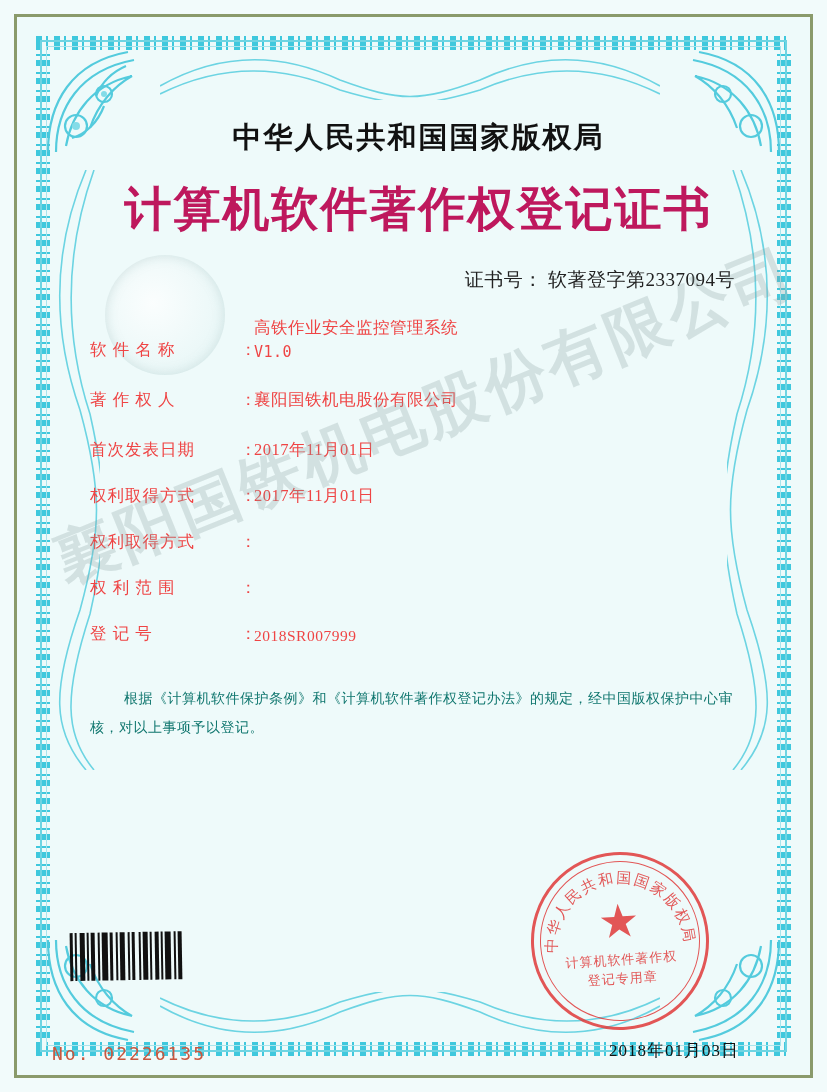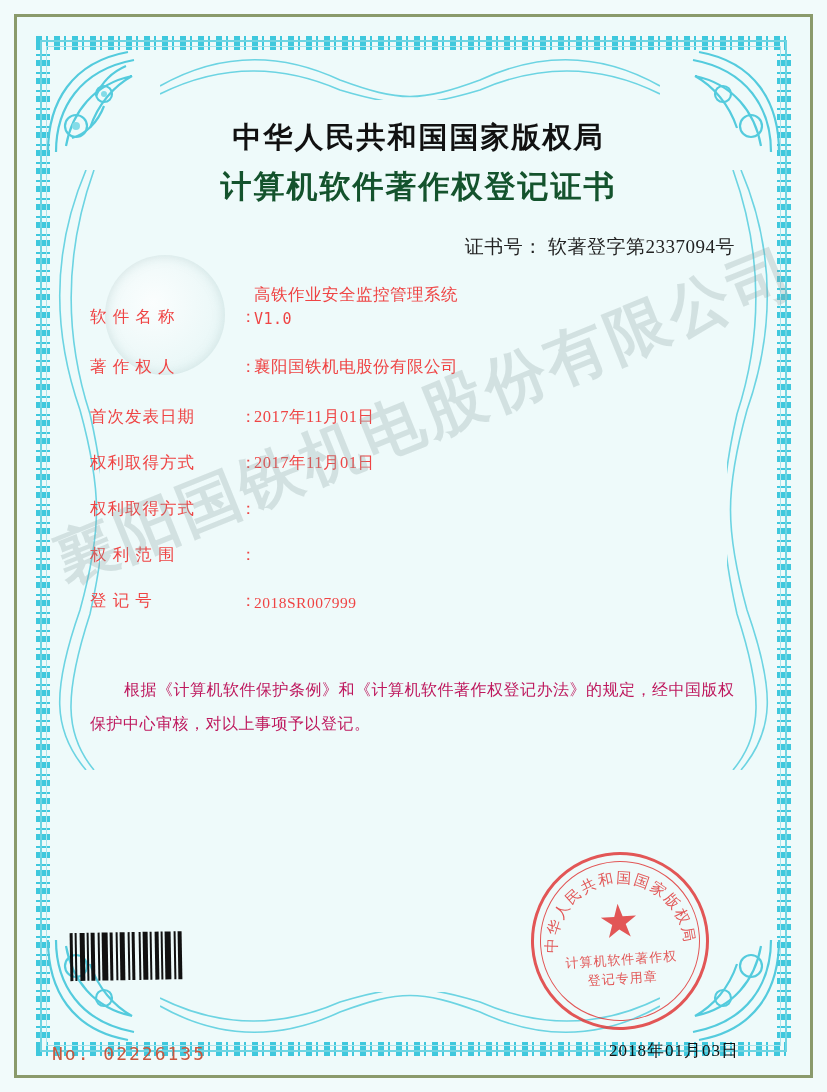--- a/index.html
+++ b/index.html
@@ -79,25 +79,25 @@
   .title-main {
     text-align: center;
     font-size: 29px;
     letter-spacing: 2px;
     color: #111;
     font-weight: bold;
     font-family: "Liberation Serif", "DejaVu Serif", serif;
   }
   .title-sub {
     text-align: center;
-    font-size: 31px;
+    font-size: 47px;
     letter-spacing: 2px;
-    color: #14532d;
+    color: #be185d;
     font-weight: bold;
-    margin-top: 8px;
+    margin-top: 20px;
     font-family: "Liberation Serif", "DejaVu Serif", serif;
   }
 
   .cert-no {
     text-align: right;
     font-size: 19px;
     color: #222;
     margin-top: 26px;
     padding-right: 12px;
     letter-spacing: .5px;
@@ -132,24 +132,24 @@
     font-size: 15px;
   }
   .field-gap { margin-top: 28px; }
   .val-mono {
     font-family: "DejaVu Sans Mono", monospace;
     font-size: 15.5px;
     letter-spacing: .5px;
   }
 
   .body-para {
-    margin-top: 61px;
-    font-size: 16px;
+    margin-top: 39px;
+    font-size: 14px;
     line-height: 2.1;
-    color: #be185d;
+    color: #0f766e;
     text-indent: 34px;
     letter-spacing: .5px;
   }
 
   
   .barcode {
     position: absolute;
     left: 70px;
     bottom: 112px;
     width: 130px;

